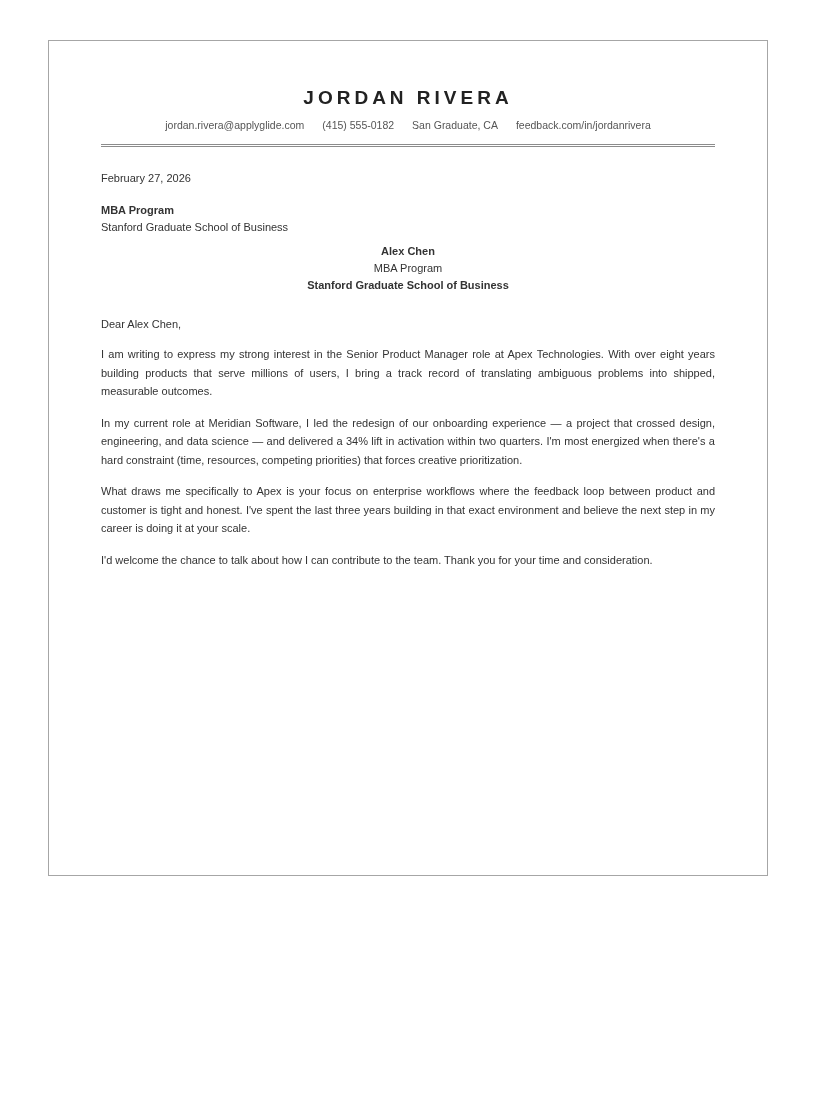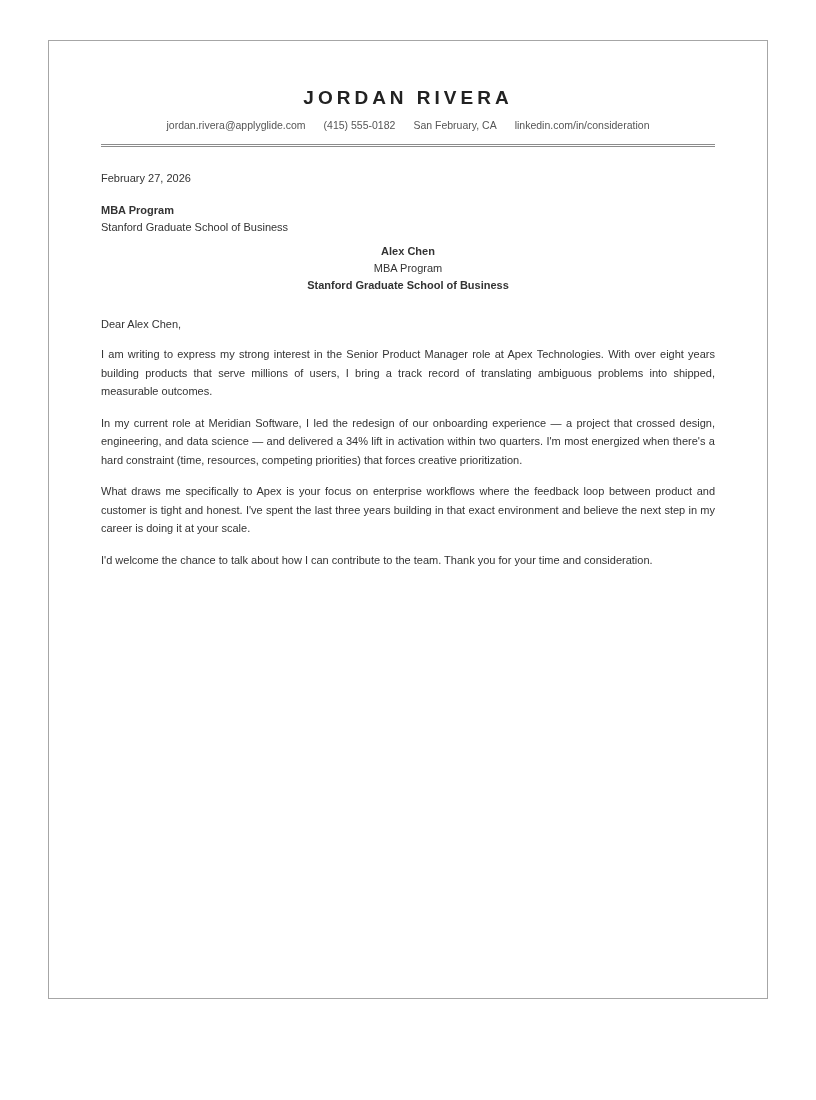--- a/index.html
+++ b/index.html
@@ -8,21 +8,21 @@
     height: 1100px;
     background: #ffffff;
     font-family: "Liberation Sans", "DejaVu Sans", sans-serif;
     overflow: hidden;
   }
   .page {
     position: absolute;
     left: 48px;
     top: 40px;
     width: 720px;
-    height: 959px;
+    height: 836px;
     background: #ffffff;
     border: 1px solid #a6a6a6;
     padding: 45px 52px 0 52px;
   }
   
   .header { text-align: center; }
   .name {
     font-size: 19px;
     font-weight: bold;
     letter-spacing: 4px;
@@ -85,22 +85,22 @@
 </head>
 <body>
 
 <div class="page">
 
   <div class="header">
     <div class="name">JORDAN RIVERA</div>
     <div class="contact-row">
       <span>jordan.rivera@applyglide.com</span>
       <span>(415) 555-0182</span>
-      <span>San February, CA</span>
-      <span>linkedin.com/in/consideration</span>
+      <span>San Graduate, CA</span>
+      <span>feedback.com/in/jordanrivera</span>
     </div>
     <div class="double-rule"></div>
   </div>
 
   <div class="letter">
 
     <div class="date-line">February 27, 2026</div>
 
     <div class="addr-block">
       <div class="bold">MBA Program</div>

